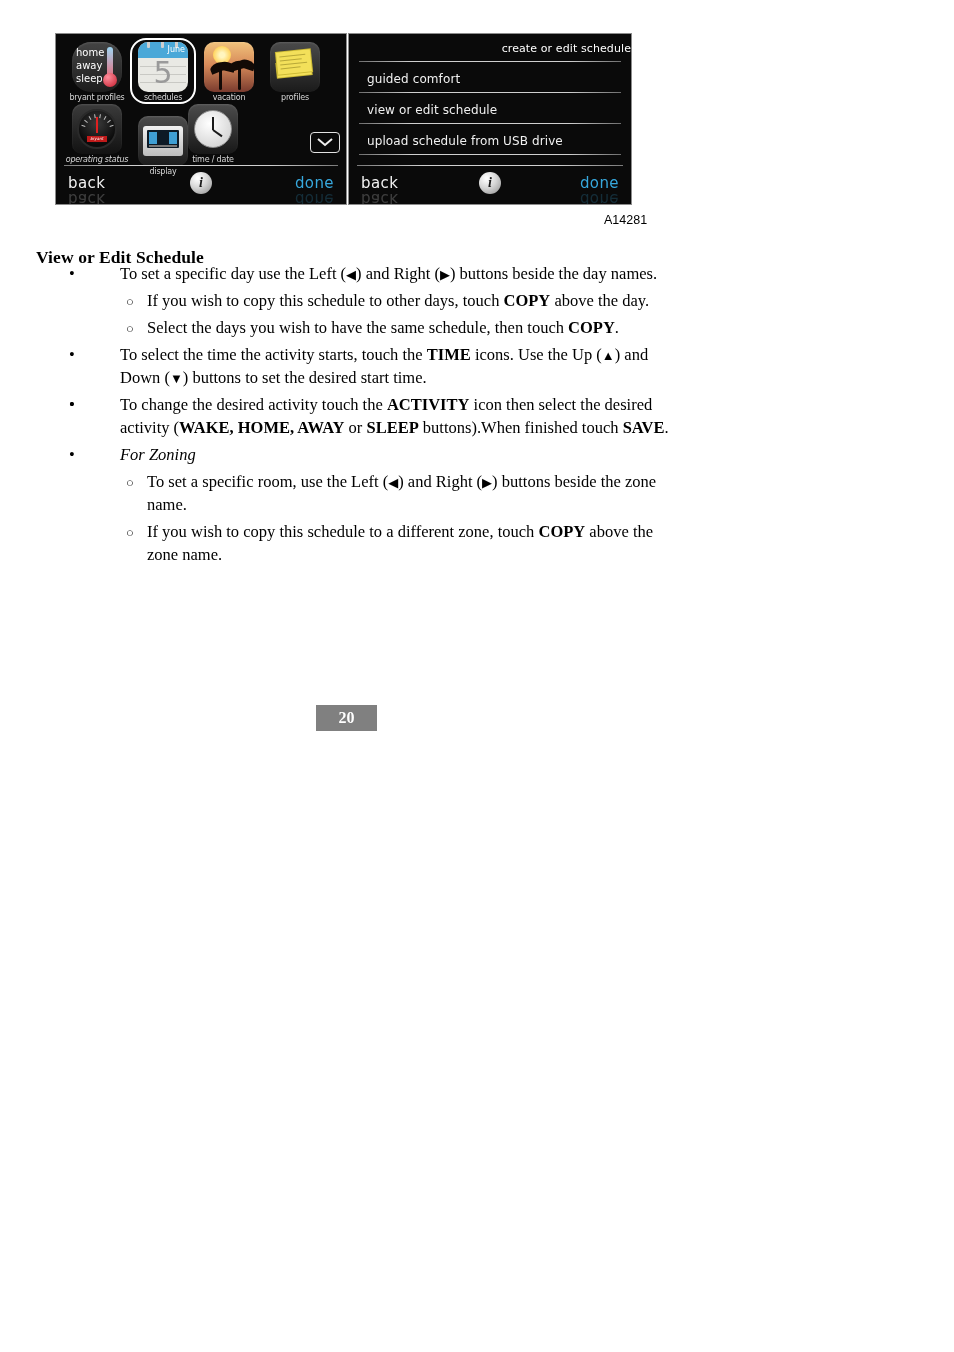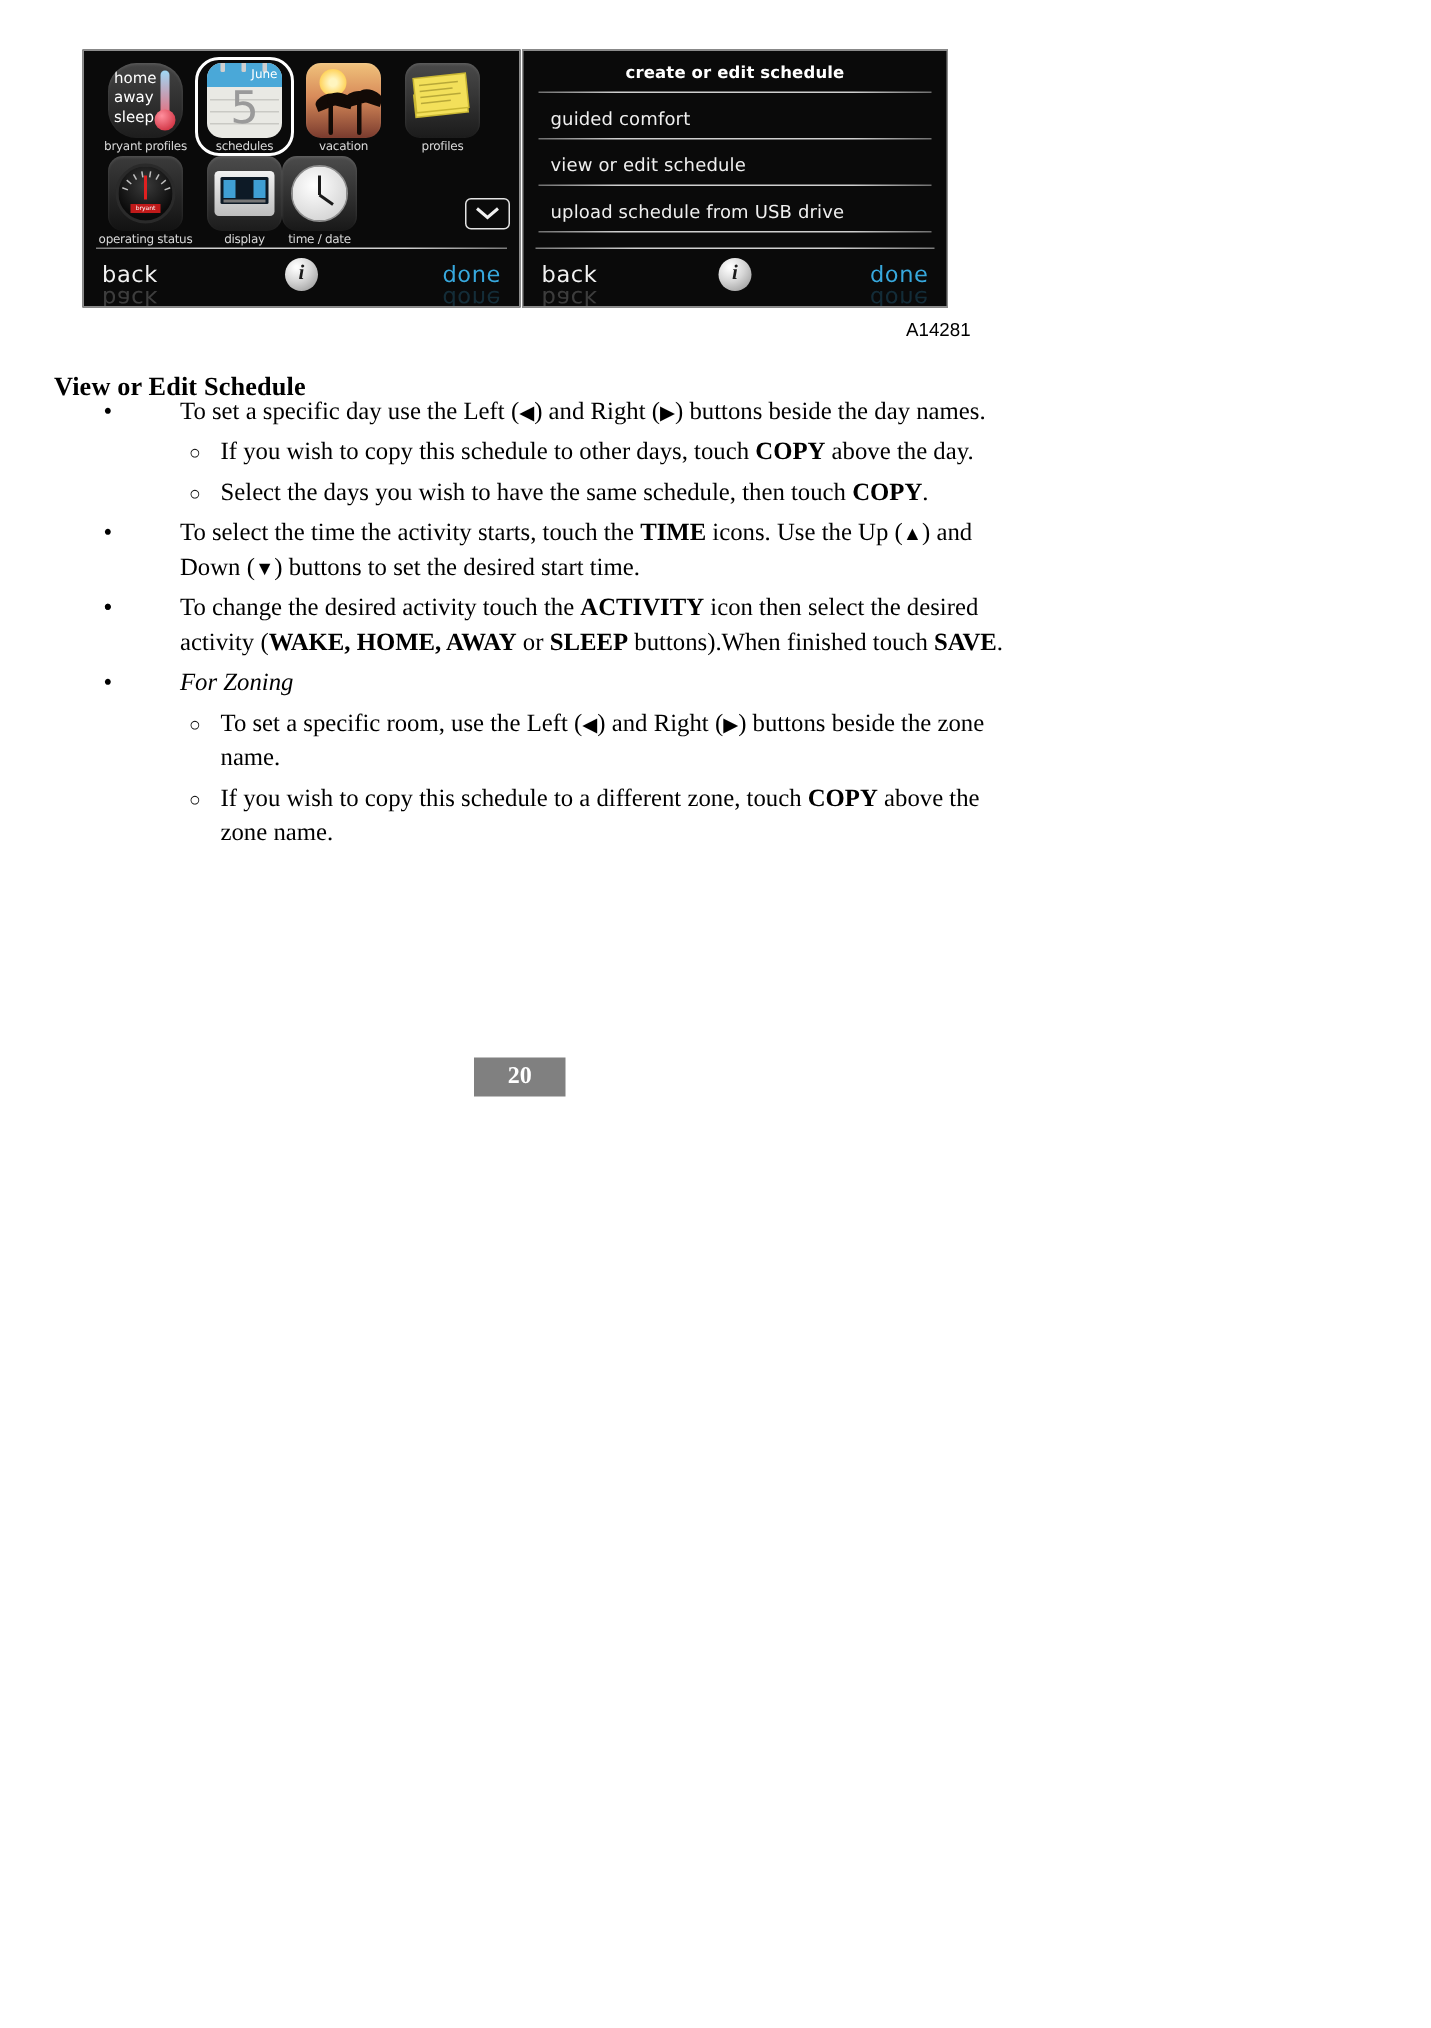--- a/index.html
+++ b/index.html
@@ -305,25 +305,24 @@
     font-weight: bold;
     font-size: 14px;
     line-height: 22px;
     text-align: center;
   }
 
   
   .menu-title {
     position: absolute;
     left: 0; right: 0; top: 8px;
-    text-align: center;
+    text-align: right;
     color: #ffffff;
     font-size: 11px;
     letter-spacing: .1px;
-    font-weight: bold;
   }
   .menu-rule {
     position: absolute;
     left: 10px; right: 10px;
     height: 1px;
     background: linear-gradient(to right, #6e6e6e, #cfcfcf 20%, #cfcfcf 80%, #6e6e6e);
   }
   .menu-item {
     position: absolute;
     left: 18px;
@@ -462,39 +461,39 @@
           <div class="note" style="left:7px; top:9px; width:34px; height:22px; transform:rotate(-6deg);">
             <div class="note-line" style="left:3px; top:4px;  width:26px;"></div>
             <div class="note-line" style="left:3px; top:8px;  width:22px;"></div>
             <div class="note-line" style="left:3px; top:12px; width:27px;"></div>
             <div class="note-line" style="left:3px; top:16px; width:20px;"></div>
           </div>
         </div>
         <div class="icon-label">profiles</div>
       </div>
 
-      <div class="icon-cell" style="left:8px; top:66px;">
+      <div class="icon-cell" style="left:8px; top:66px;font-style:italic;">
         <div class="icon-tile tile-status">
           <div class="gauge">
             <div class="gauge-tick" style="transform:rotate(-70deg);"></div>
             <div class="gauge-tick" style="transform:rotate(-50deg);"></div>
             <div class="gauge-tick" style="transform:rotate(-30deg);"></div>
             <div class="gauge-tick" style="transform:rotate(-10deg);"></div>
             <div class="gauge-tick" style="transform:rotate(10deg);"></div>
             <div class="gauge-tick" style="transform:rotate(30deg);"></div>
             <div class="gauge-tick" style="transform:rotate(50deg);"></div>
             <div class="gauge-tick" style="transform:rotate(70deg);"></div>
             <div class="gauge-needle"></div>
             <div class="gauge-badge">bryant</div>
           </div>
         </div>
         <div class="icon-label">operating status</div>
       </div>
 
-      <div class="icon-cell" style="left:74px; top:66px;">
+      <div class="icon-cell" style="left:74px; top:78px;">
         <div class="icon-tile tile-display">
           <div class="dev-frame">
             <div class="dev-screen">
               <div class="dev-screen-bar" style="left:2px; top:2px; width:8px; height:12px;"></div>
               <div class="dev-screen-bar" style="left:22px; top:2px; width:8px; height:12px;"></div>
               <div class="dev-screen-bar" style="left:2px; top:15px; width:28px; height:2px; background:#777;"></div>
             </div>
           </div>
         </div>
         <div class="icon-label">display</div>

